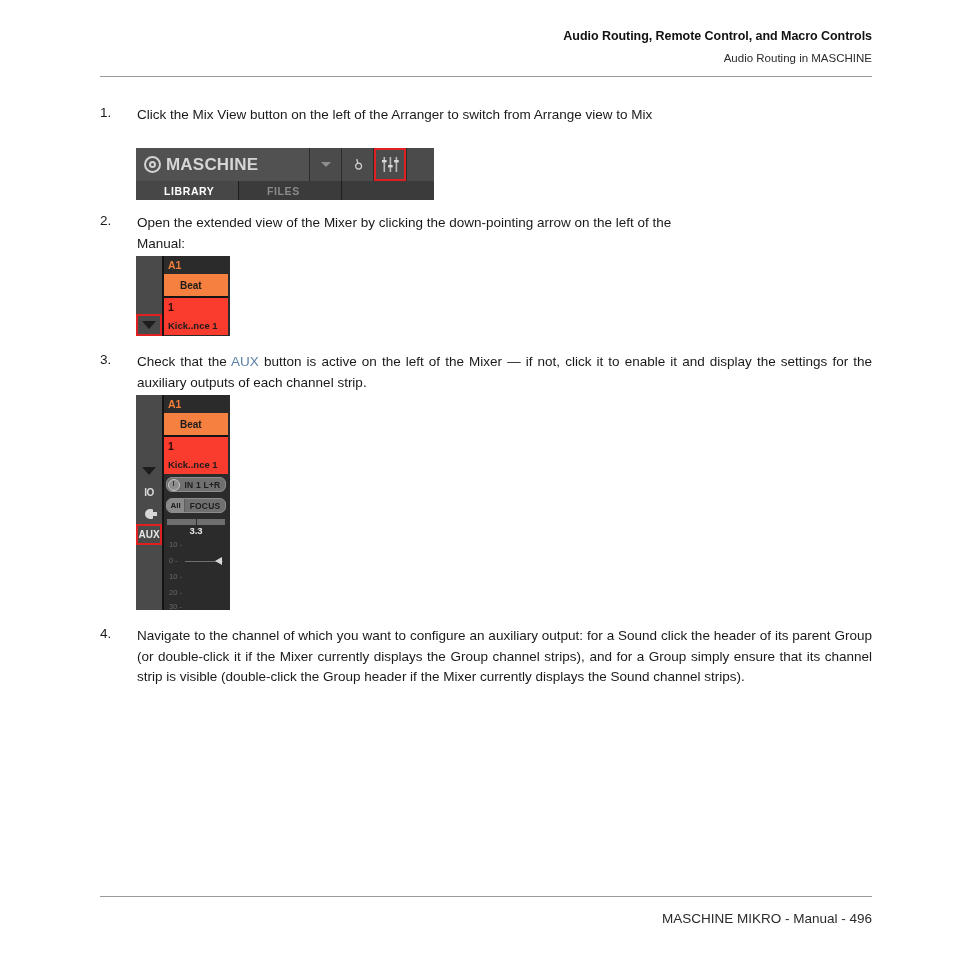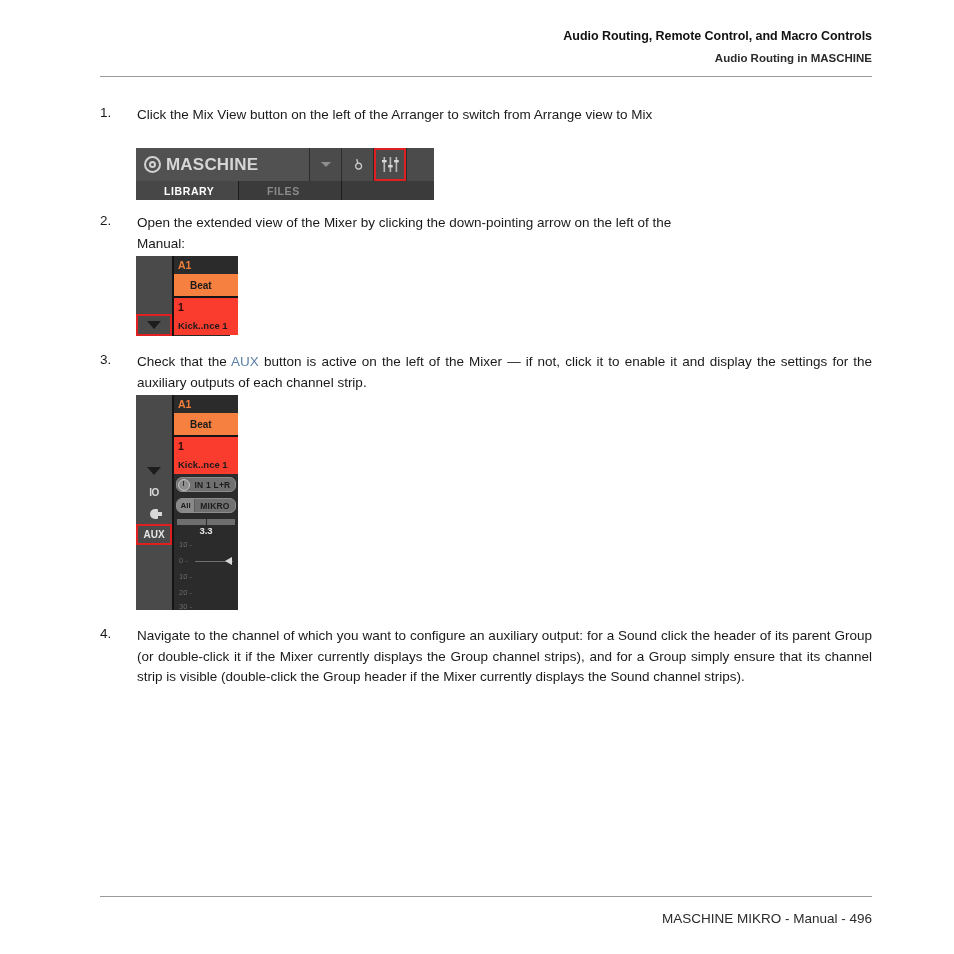--- a/index.html
+++ b/index.html
@@ -26,21 +26,21 @@
   }
   .header-title {
     font-size: 12.5px;
     font-weight: bold;
     color: #111;
     letter-spacing: -0.05px;
     line-height: 16px;
   }
   .header-sub {
     font-size: 11.5px;
-    font-weight: bold;
+    font-weight: normal;
     color: #2b2b2b;
     margin-top: 7px;
     line-height: 15px;
   }
   .header-rule {
     position: absolute;
     left: 100px;
     top: 76px;
     width: 772px;
     height: 1px;
@@ -203,21 +203,21 @@
   .tb-tab.inactive { background: #3b3b3b; color: #8a8a8a; }
   .tb-tab-rest { flex: 1; background: #3b3b3b; }
 
   
   .shot-mixer {
     position: absolute;
     background: #2b2b2b;
     display: flex;
   }
   .mx-left {
-    width: 36px;
+    width: 26px;
     background: #4a4a4a;
     display: flex;
     flex-direction: column;
     flex: none;
   }
   .mx-left-spacer { flex: 1; }
   .mx-arrow-cell {
     height: 22px;
     display: flex;
     align-items: center;
@@ -532,21 +532,21 @@
     <div class="mx-row-io">
       <div class="pill">
         <span class="knob"></span>
         <span class="pill-label">IN 1 L+R</span>
       </div>
     </div>
 
     <div class="mx-row-io">
       <div class="pill">
         <span class="pill-sub">All</span>
-        <span class="pill-label">MIKRO</span>
+        <span class="pill-label">FOCUS</span>
       </div>
     </div>
 
     <div class="mx-fader">
       <div class="pan-bar">
         <span class="pan-seg"></span>
         <span class="pan-seg"></span>
       </div>
       <div class="fader-value">3.3</div>
       <div class="scale">

